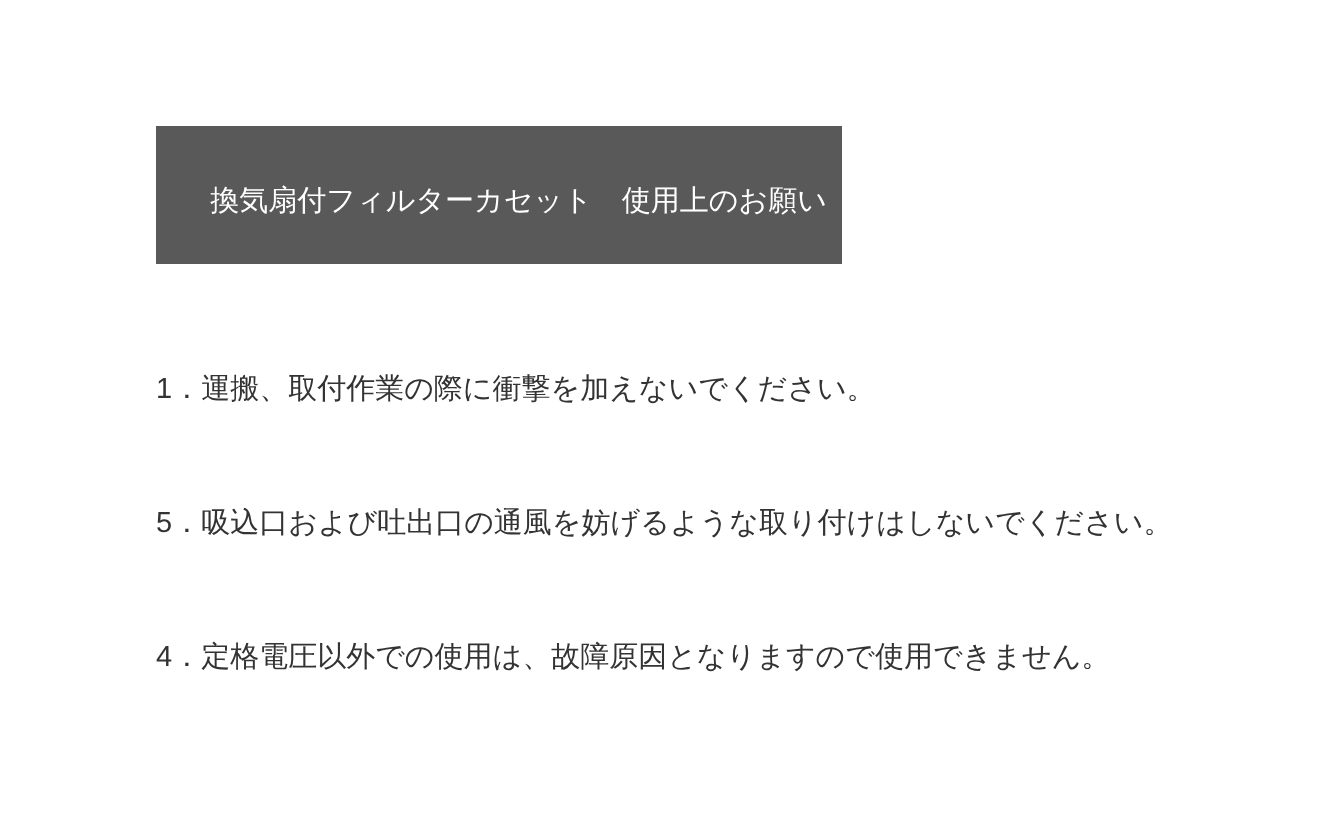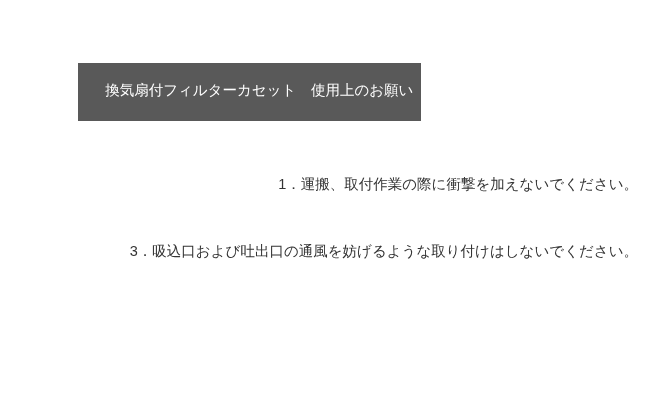--- a/index.html
+++ b/index.html
@@ -19,48 +19,48 @@
     left: 78px;
     top: 63px;
     width: 560px;
   }
   .header-bar {
     display: inline-block;
     background: #595959;
     color: #ffffff;
     font-size: 14.5px;
     line-height: 18px;
-    padding: 0 8px 4px 3px;
+    padding: 11px 8px 4px 3px;
     white-space: pre;
     letter-spacing: 0;
   }
   .list {
     margin-top: 7px;
     font-size: 14.5px;
     line-height: 22.4px;
     color: #333333;
     white-space: pre;
     letter-spacing: 0;
   }
   .line {
     height: 22.4px;
-    text-align: right;
   }
 </style>
 </head>
 <body style="background: rgb(255, 255, 255);">
 
 <div class="page">
   <div class="content">
     <div class="header-bar" style="background: rgb(89, 89, 89); color: rgb(255, 255, 255);">
       <span>換気扇付フィルターカセット　使用上のお願い</span>
     </div>
     <div class="list" style="color: rgb(51, 51, 51);">
       <div class="line">1．運搬、取付作業の際に衝撃を加えないでください。</div>
-      <div class="line">3．吸込口および吐出口の通風を妨げるような取り付けはしないでください。</div>
+      <div class="line">5．吸込口および吐出口の通風を妨げるような取り付けはしないでください。</div>
+      <div class="line">4．定格電圧以外での使用は、故障原因となりますので使用できません。</div>
       
       
       
       
       
       
     </div>
   </div>
 </div>
 

